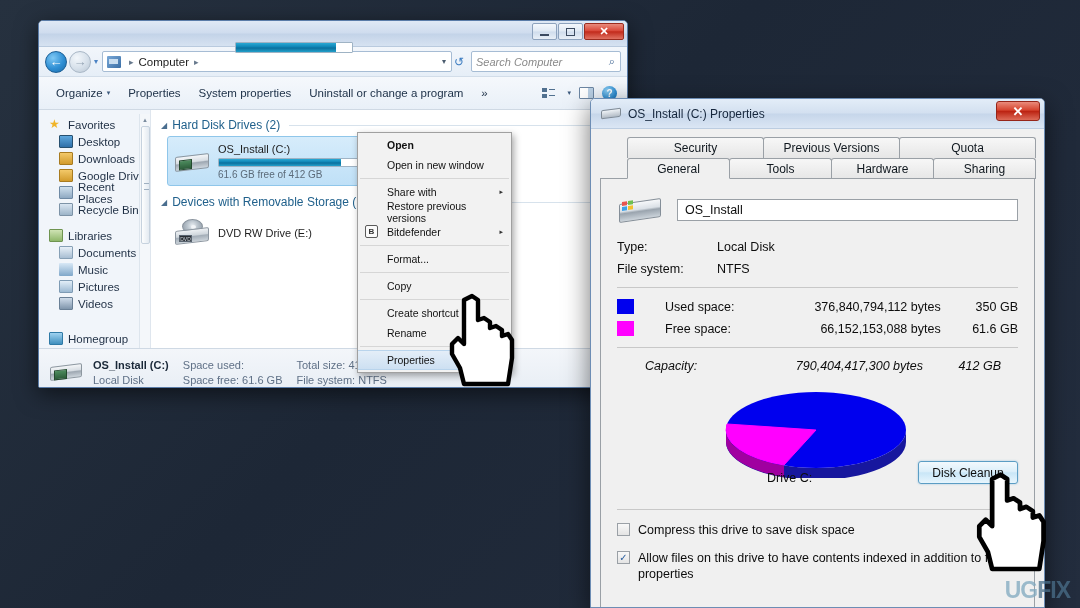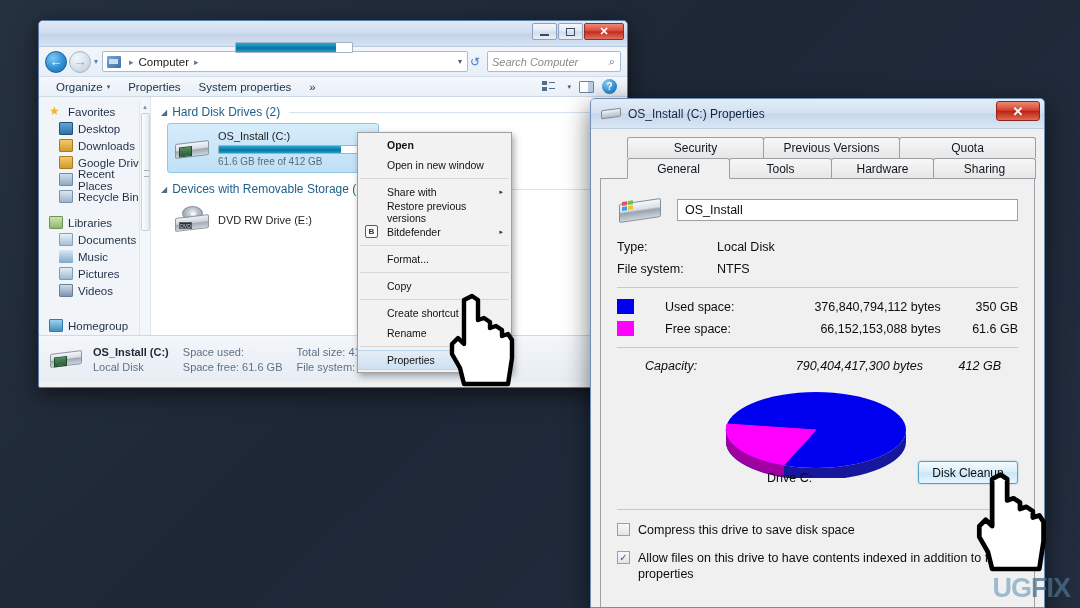--- a/index.html
+++ b/index.html
@@ -83,31 +83,31 @@
   }
   .crumb-icon {
     width: 14px; height: 12px; margin-right: 3px;
     background: linear-gradient(135deg,#79a8d8 0%,#3a6ea5 100%);
     border-radius: 1px; position: relative; flex:0 0 auto;
   }
   .crumb-icon:after{content:"";position:absolute;left:2px;top:3px;width:9px;height:5px;background:#c8ddf0;}
   .crumb-sep { color:#66788c; margin: 0 5px; font-size: 9px; }
   .addr-caret { position: absolute; right: 5px; color:#4a5b6e; font-size: 8px; }
   #searchbox {
-    width: 134px; height: 21px; margin-left: 4px;
+    width: 150px; height: 21px; margin-left: 4px;
     background: #fff; border: 1px solid #a6bcd4; border-radius: 2px;
     display: flex; align-items: center; padding: 0 4px;
     font-size: 11px; color: #8a8a8a; font-style: italic;
     position: relative;
   }
   .mag { position:absolute; right: 5px; color:#4b6f99; font-size: 11px; font-style: normal; }
   .refresh-ic { color:#3c7cc0; font-size: 12px; margin: 0 3px 0 2px; }
 
   #explorer-toolbar {
-    height: 20px;
+    height: 33px;
     background: linear-gradient(to bottom,#f5f8fc 0%,#e9f0f8 100%);
     border-bottom: 1px solid #cfd9e4;
     display: flex; align-items: center;
     padding: 0 8px; gap: 0;
     font-size: 11.5px; color: #20334a;
   }
   .tb-item { padding: 0 9px; height: 21px; display:flex; align-items:center; white-space: nowrap; }
   .tb-caret { font-size: 7px; margin-left: 4px; color:#3d5a7d; }
   .tb-right { margin-left: auto; display: flex; align-items: center; gap: 8px; padding-right: 2px;}
   .viewicon { width:13px; height:11px; position: relative; }
@@ -351,21 +351,21 @@
   }
   .cb-txt { line-height: 16px; }
 
   
   .handcursor { position: absolute; z-index: 90; }
   .handcursor svg { display: block; }
 
   
   #watermark {
     position: absolute; right: 10px; bottom: 4px;
-    font-size: 27px; font-weight: bold; letter-spacing: -1px;
+    font-size: 23px; font-weight: bold; letter-spacing: -1px;
     color: #4a6f8a; opacity: 0.75;
     z-index: 60; font-family: "Liberation Sans", sans-serif;
   }
   #watermark .g { color: #7fa8bf; }
 </style>
 </head>
 <body>
 
 <div id="explorer">
 
@@ -410,20 +410,23 @@
       <span>Organize</span>
       <span class="tb-caret">▾</span>
     </div>
     <div class="tb-item">
         <span>Properties</span>
       </div>
     <div class="tb-item">
         <span>System properties</span>
       </div>
     <div class="tb-item">
+        <span>Uninstall or change a program</span>
+      </div>
+    <div class="tb-item">
         <span>»</span>
       </div>
     <div class="tb-right">
       <div class="viewicon">
         <i style="left:0;top:0;width:5px;height:4px;"></i>
           <i style="left:7px;top:1px;width:6px;height:1px;"></i>
         <i style="left:0;top:6px;width:5px;height:4px;"></i>
           <i style="left:7px;top:7px;width:6px;height:1px;"></i>
       </div>
       <span class="tb-caret">▾</span>

